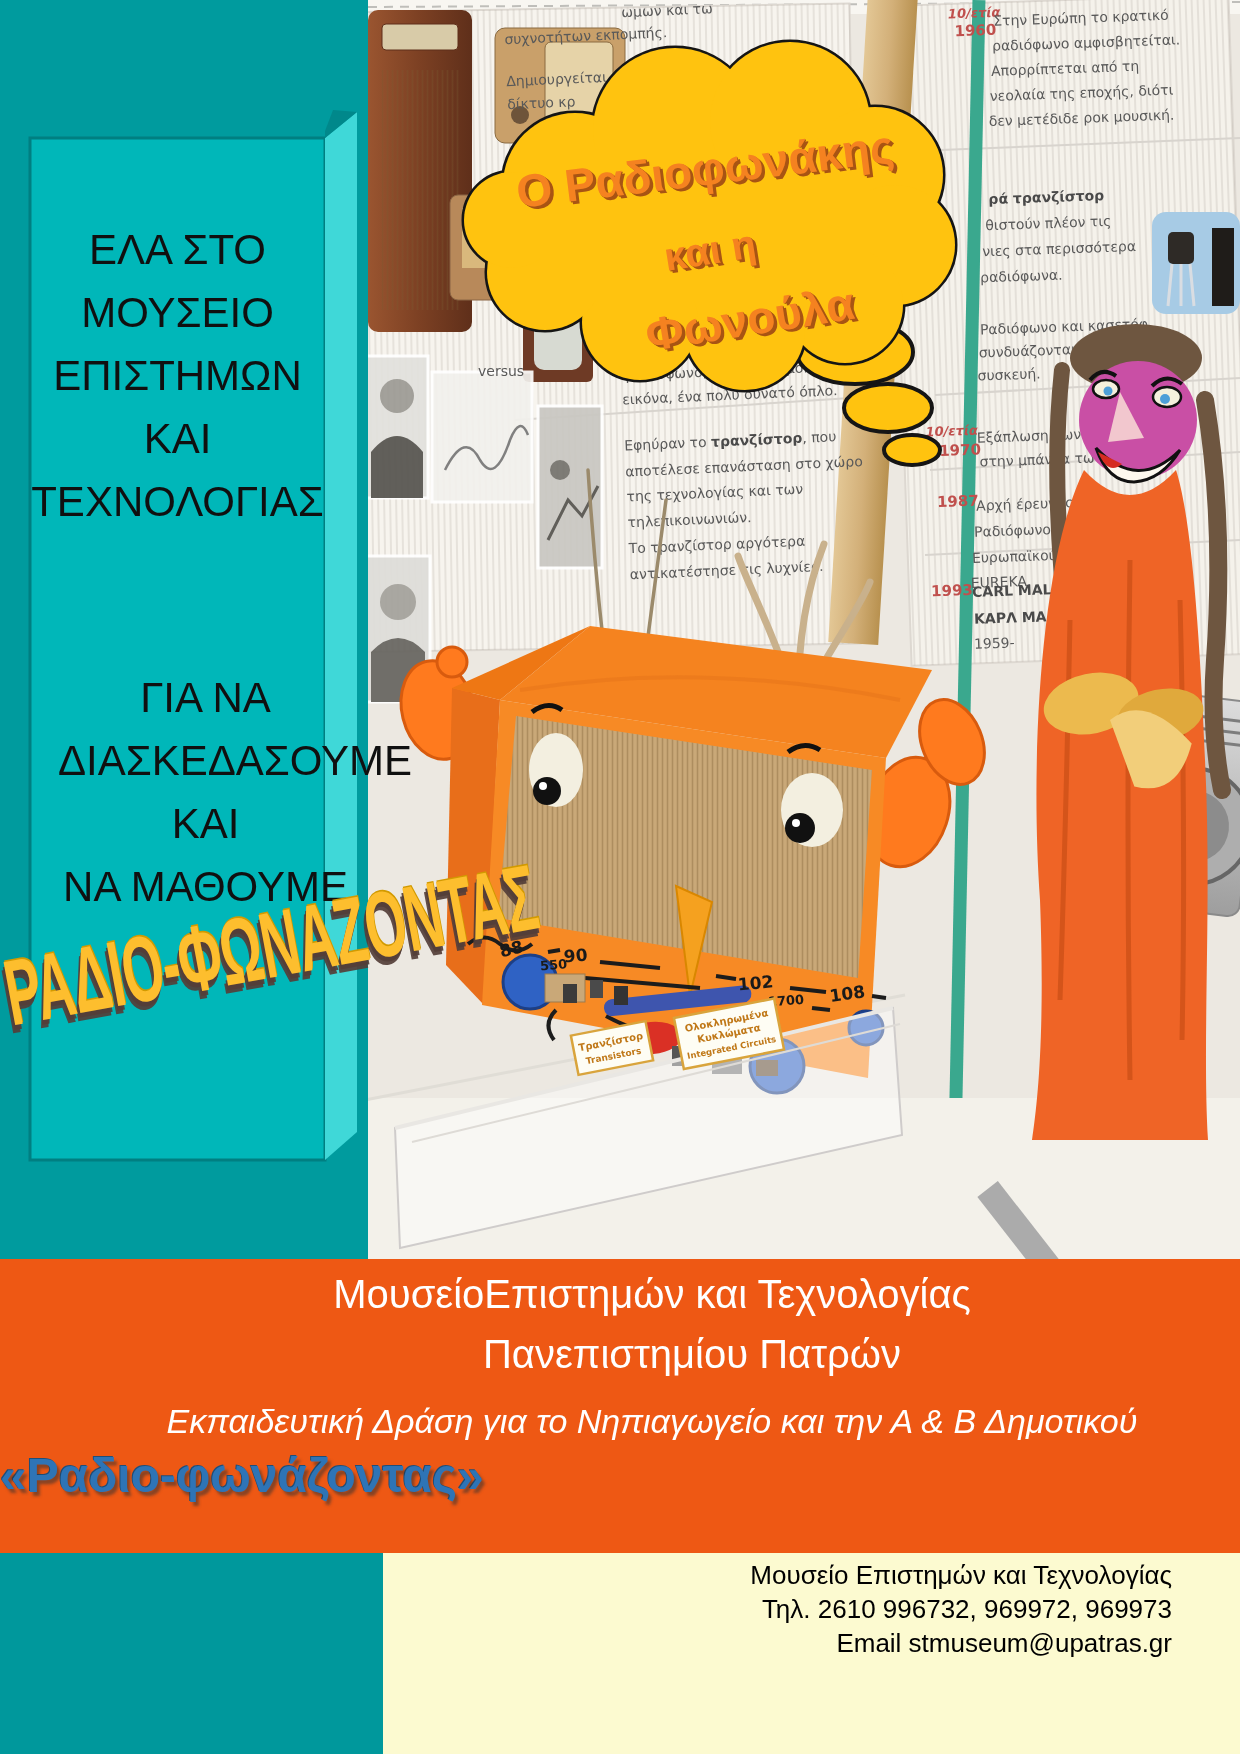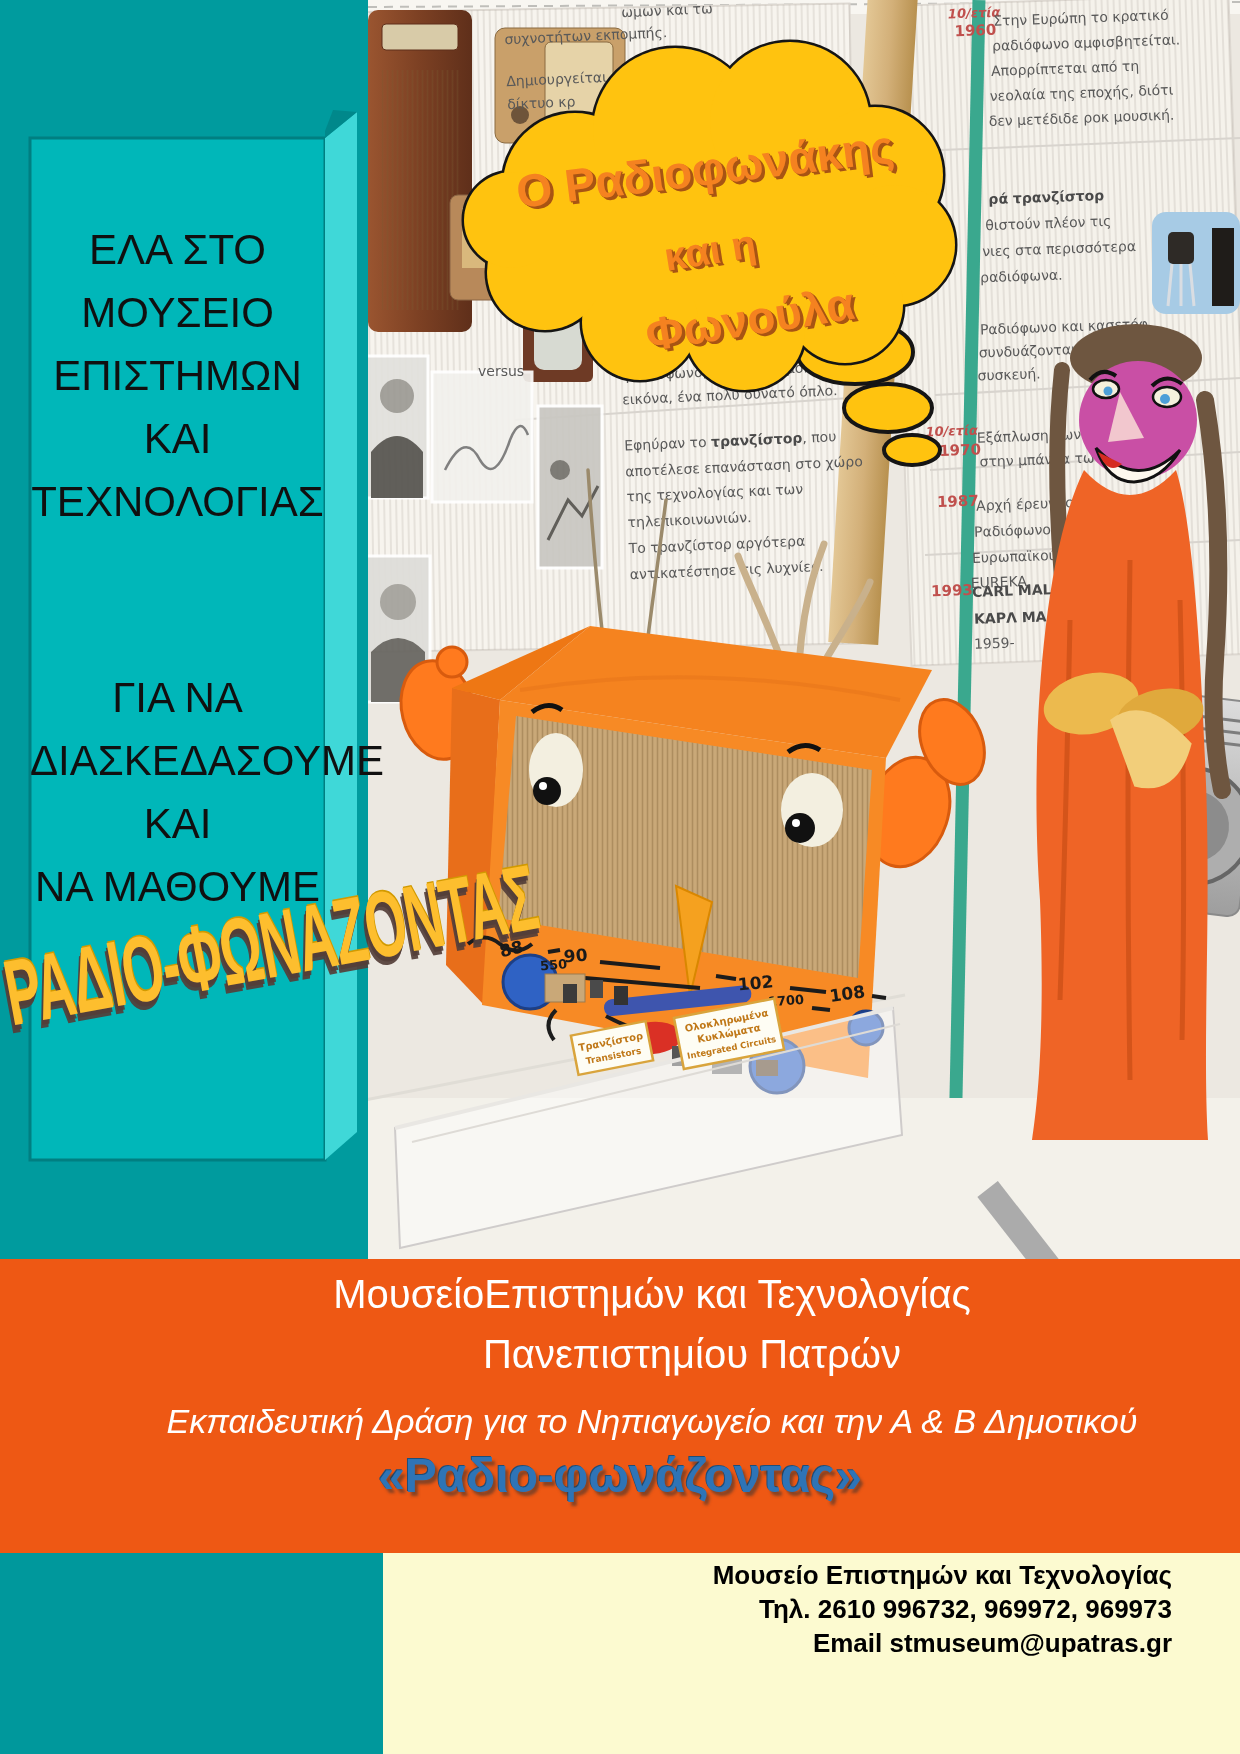--- a/index.html
+++ b/index.html
@@ -17,26 +17,26 @@
     color:#F58220;text-shadow:3px 3px 0 #A85413,1px 1px 0 #A85413;}
   
   #wordart{
     position:absolute;left:6px;top:960px;width:620px;
     font-size:60px;font-weight:900;letter-spacing:-1px;color:#FDBE2E;
     transform:rotate(-10.5deg) scale(0.88,1.55);transform-origin:0 50%;
     text-shadow:-4px 5px 0 rgba(84,62,56,.92),-2px 3px 0 rgba(84,62,56,.92),1px -1px 0 #D29A00;
   }
   
   .banner-line{position:absolute;left:0;width:1240px;text-align:center;color:#FFFFFF;margin-left:32px;}
-  #banner-title{position:absolute;left:0;width:1240px;text-align:center;
+  #banner-title{position:absolute;left:0;width:1240px;text-align:left;
     font-size:48px;font-weight:900;color:#2E74B6;
     text-shadow:3px 4px 3px rgba(50,50,50,.55),-1px -1px 0 #1F4E79;}
   
   #footer-contact{position:absolute;right:68px;top:1558px;width:760px;
-    text-align:right;color:#000;font-size:26px;font-weight:700;line-height:34px;}
+    text-align:right;color:#000;font-size:26px;font-weight:400;line-height:34px;}
   
   text{font-family:"DejaVu Sans",sans-serif;}
   .panel-txt{fill:#595959;font-size:14px;}
   .panel-txt-b{fill:#4a4a4a;font-size:14px;font-weight:700;}
   .era{fill:#C0504D;font-weight:700;font-size:13px;font-style:italic;}
   .era-y{fill:#C0504D;font-weight:700;font-size:15px;}
   .dial-num{fill:#1a1a1a;font-weight:700;font-size:17px;}
   .dial-num-s{fill:#1a1a1a;font-weight:700;font-size:13px;}
   .case-lbl{fill:#C07818;font-weight:700;}
 </style>
@@ -352,21 +352,21 @@
   <rect x="383" y="1553" width="857" height="201" fill="#FCFAD0"></rect>
 </svg>
 
   <div class="side-lines" style="top:218px;">
     <div>ΕΛΑ ΣΤΟ</div>
     <div>ΜΟΥΣΕΙΟ</div>
     <div>ΕΠΙΣΤΗΜΩΝ</div>
     <div>ΚΑΙ</div>
     <div>ΤΕΧΝΟΛΟΓΙΑΣ</div>
   </div>
-  <div class="side-lines" style="top:666px;">
+  <div class="side-lines" style="top:666px;padding-left:28px;">
     <div>ΓΙΑ ΝΑ</div>
     <div>ΔΙΑΣΚΕΔΑΣΟΥΜΕ</div>
     <div>ΚΑΙ</div>
     <div>ΝΑ ΜΑΘΟΥΜΕ</div>
   </div>
 
   <div class="cloud-line" style="left:490px;top:142px;width:430px;font-size:46px;transform:rotate(-7deg);">Ο Ραδιοφωνάκης</div>
   <div class="cloud-line" style="left:560px;top:228px;width:300px;font-size:40px;transform:rotate(-9deg);">και η</div>
   <div class="cloud-line" style="left:590px;top:292px;width:320px;font-size:46px;transform:rotate(-9deg);">Φωνούλα</div>
 

